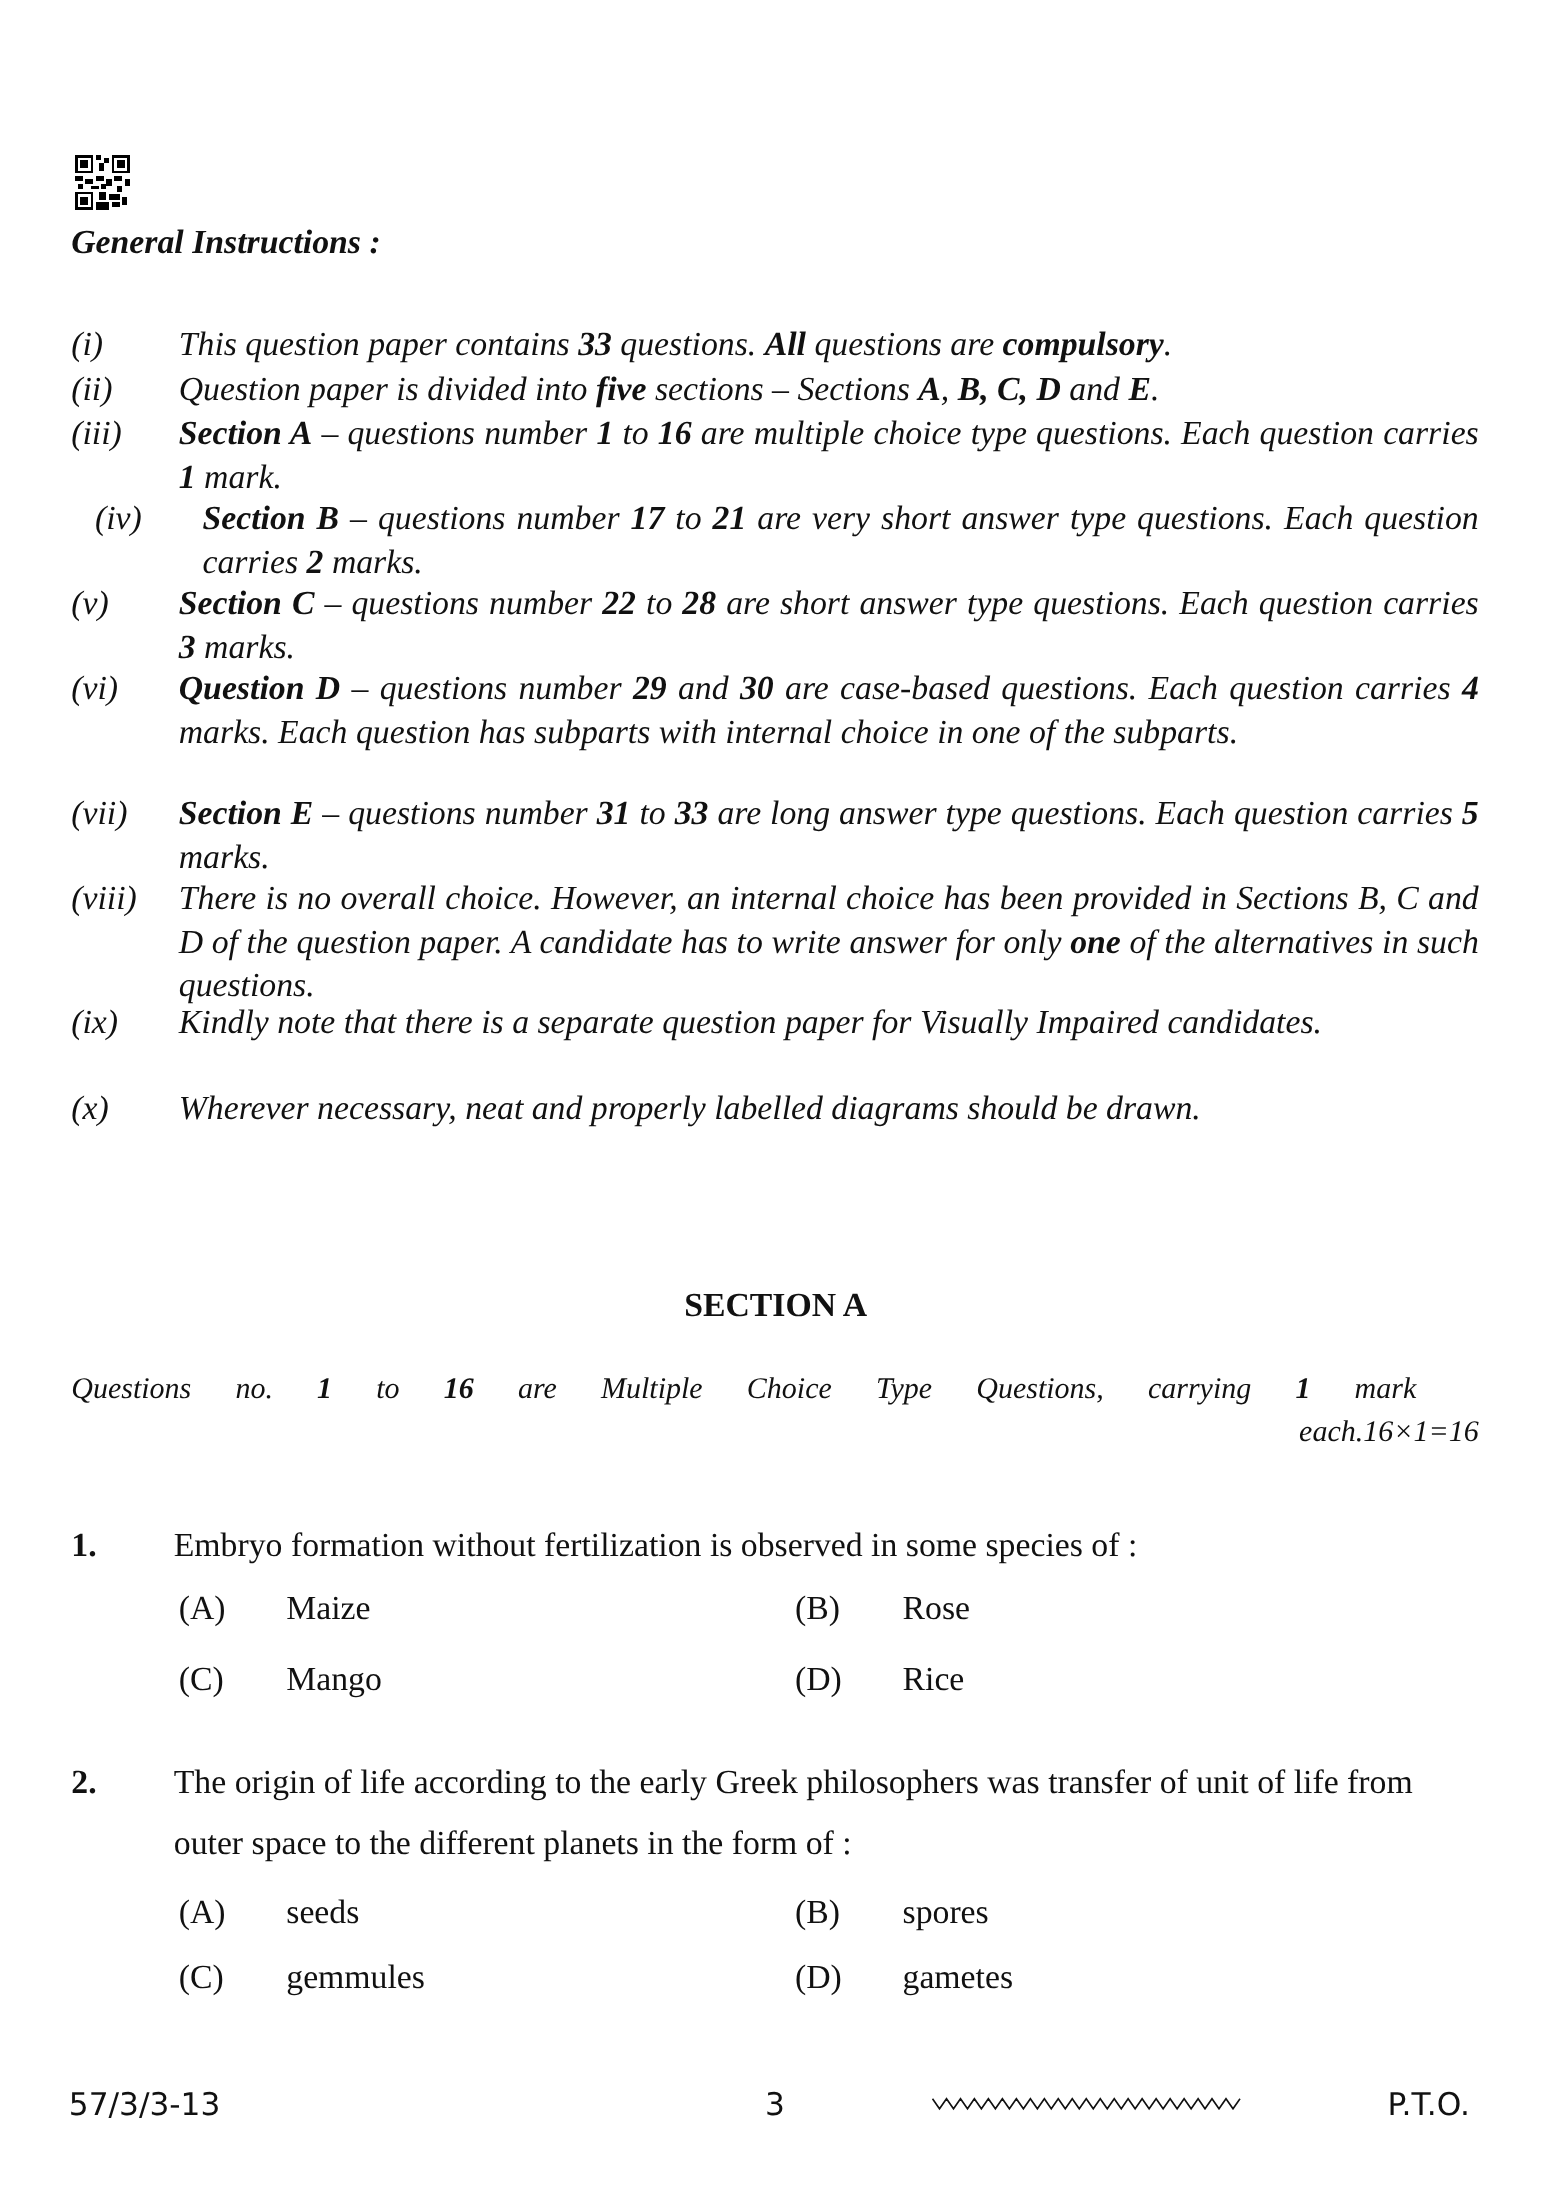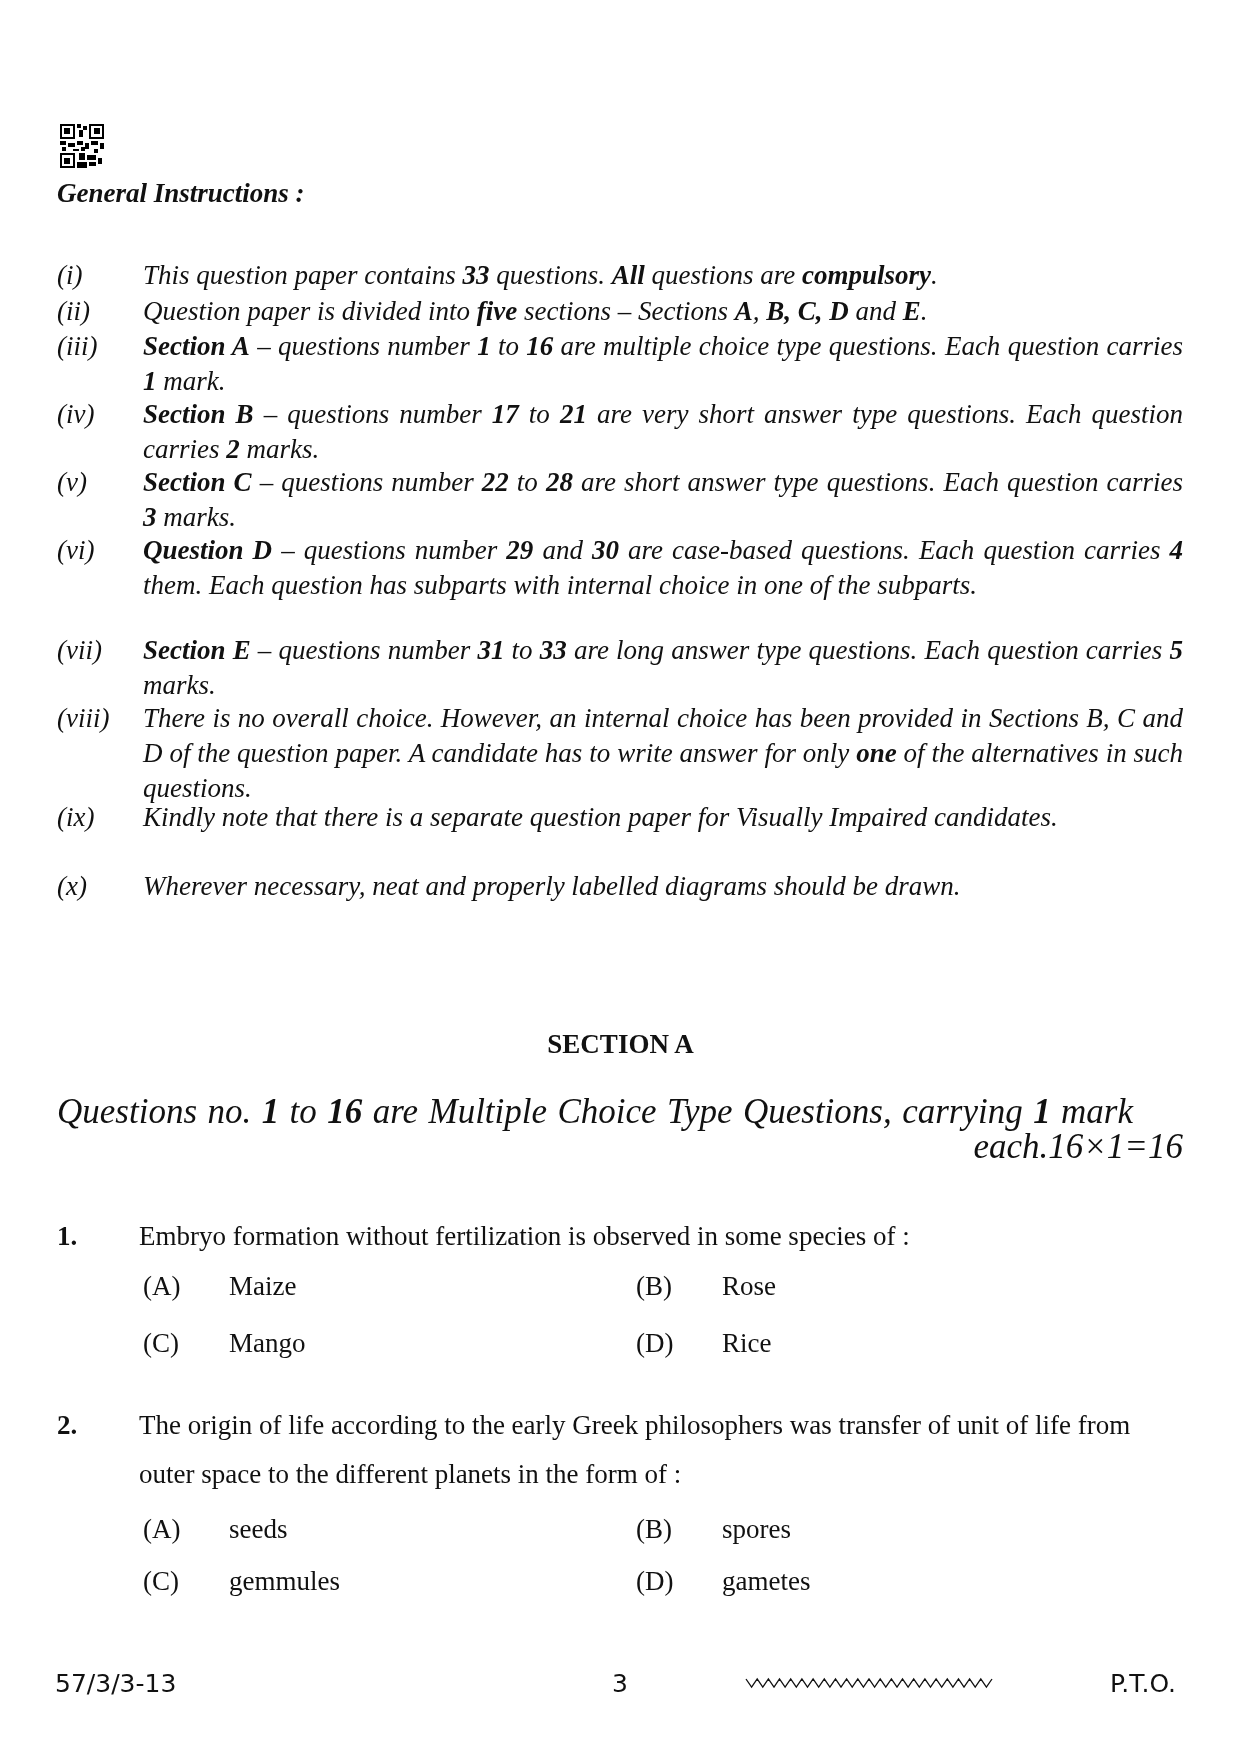--- a/index.html
+++ b/index.html
@@ -14,21 +14,21 @@
   .qr { position: absolute; left: 60px; top: 108px; width: 44px; height: 44px; }
 
   .gi-title { position: absolute; left: 57px; top: 162px; font-size: 27px; font-weight: bold; font-style: italic; font-family: "Liberation Serif", serif; }
   .gi-intro { position: absolute; left: 57px; top: 202px; font-size: 27px; font-style: italic; font-family: "Liberation Serif", serif; }
 
   .instr { position: absolute; left: 57px; right: 58px; font-family: "Liberation Serif", serif; font-style: italic; font-size: 27px; line-height: 35px; }
   .instr .lbl { position: absolute; left: 0; top: 0; width: 86px; }
   .instr .txt { margin-left: 86px; text-align: justify; text-align-last: left; }
 
   .sec-title { position: absolute; left: 0; width: 1241px; top: 1013px; text-align: center; font-family: "Liberation Serif", serif; font-weight: bold; font-size: 27px; }
-  .sec-note { position: absolute; left: 57px; right: 58px; top: 1078px; font-family: "Liberation Serif", serif; font-style: italic; font-size: 35px; line-height: 35px; }
+  .sec-note { position: absolute; left: 57px; right: 58px; top: 1078px; font-family: "Liberation Serif", serif; font-style: italic; font-size: 24px; line-height: 35px; }
   .sec-note .l1 { text-align: justify; text-align-last: justify; display: block; padding-right: 50px; }
   .sec-note .l2 { display: flex; justify-content: flex-end; }
 
   .q { position: absolute; left: 57px; right: 58px; font-family: "Liberation Serif", serif; font-size: 27px; line-height: 49px; }
   .q .qnum { position: absolute; left: 0; top: 0; font-weight: bold; }
   .q .qtext { margin-left: 82px; }
   .opts { position: absolute; left: 143px; width: 900px; font-family: "Liberation Serif", serif; font-size: 27px; }
   .opt { position: absolute; display: flex; }
   .opt .ol { width: 86px; }
 
@@ -84,31 +84,31 @@
         <div class="txt"><span>This question paper contains </span><b>33</b><span> questions. </span><b>All</b><span> questions are </span><b>compulsory</b><span>.</span></div>
       </div>
       <div class="instr" style="top: 278px;">
         <span class="lbl">(ii)</span>
         <div class="txt"><span>Question paper is divided into </span><b>five</b><span> sections – Sections </span><b>A</b><span>, </span><b>B, C, D</b><span> and </span><b>E</b><span>.</span></div>
       </div>
       <div class="instr" style="top: 313px;">
         <span class="lbl">(iii)</span>
         <div class="txt"><b>Section A</b><span> – questions number </span><b>1</b><span> to </span><b>16</b><span> are multiple choice type questions. Each question carries </span><b>1</b><span> mark.</span></div>
       </div>
-      <div class="instr" style="top: 381px;">
+      <div class="instr" style="top: 381px; margin-left: 19px;">
         <span class="lbl">(iv)</span>
         <div class="txt"><b>Section B</b><span> – questions number </span><b>17</b><span> to </span><b>21</b><span> are very short answer type questions. Each question carries </span><b>2</b><span> marks.</span></div>
       </div>
       <div class="instr" style="top: 449px;">
         <span class="lbl">(v)</span>
         <div class="txt"><b>Section C</b><span> – questions number </span><b>22</b><span> to </span><b>28</b><span> are short answer type questions. Each question carries </span><b>3</b><span> marks.</span></div>
       </div>
       <div class="instr" style="top: 517px;">
         <span class="lbl">(vi)</span>
-        <div class="txt"><b>Question D</b><span> – questions number </span><b>29</b><span> and </span><b>30</b><span> are case-based questions. Each question carries </span><b>4</b><span> them. Each question has subparts with internal choice in one of the subparts.</span></div>
+        <div class="txt"><b>Question D</b><span> – questions number </span><b>29</b><span> and </span><b>30</b><span> are case-based questions. Each question carries </span><b>4</b><span> marks. Each question has subparts with internal choice in one of the subparts.</span></div>
       </div>
       <div class="instr" style="top: 617px;">
         <span class="lbl">(vii)</span>
         <div class="txt"><b>Section E</b><span> – questions number </span><b>31</b><span> to </span><b>33</b><span> are long answer type questions. Each question carries </span><b>5</b><span> marks.</span></div>
       </div>
       <div class="instr" style="top: 685px; font-style: italic;">
         <span class="lbl">(viii)</span>
         <div class="txt"><span>There is no overall choice. However, an internal choice has been provided in Sections B, C and D of the question paper. A candidate has to write answer for only </span><b>one</b><span> of the alternatives in such questions.</span></div>
       </div>
       <div class="instr" style="top: 784px;">

